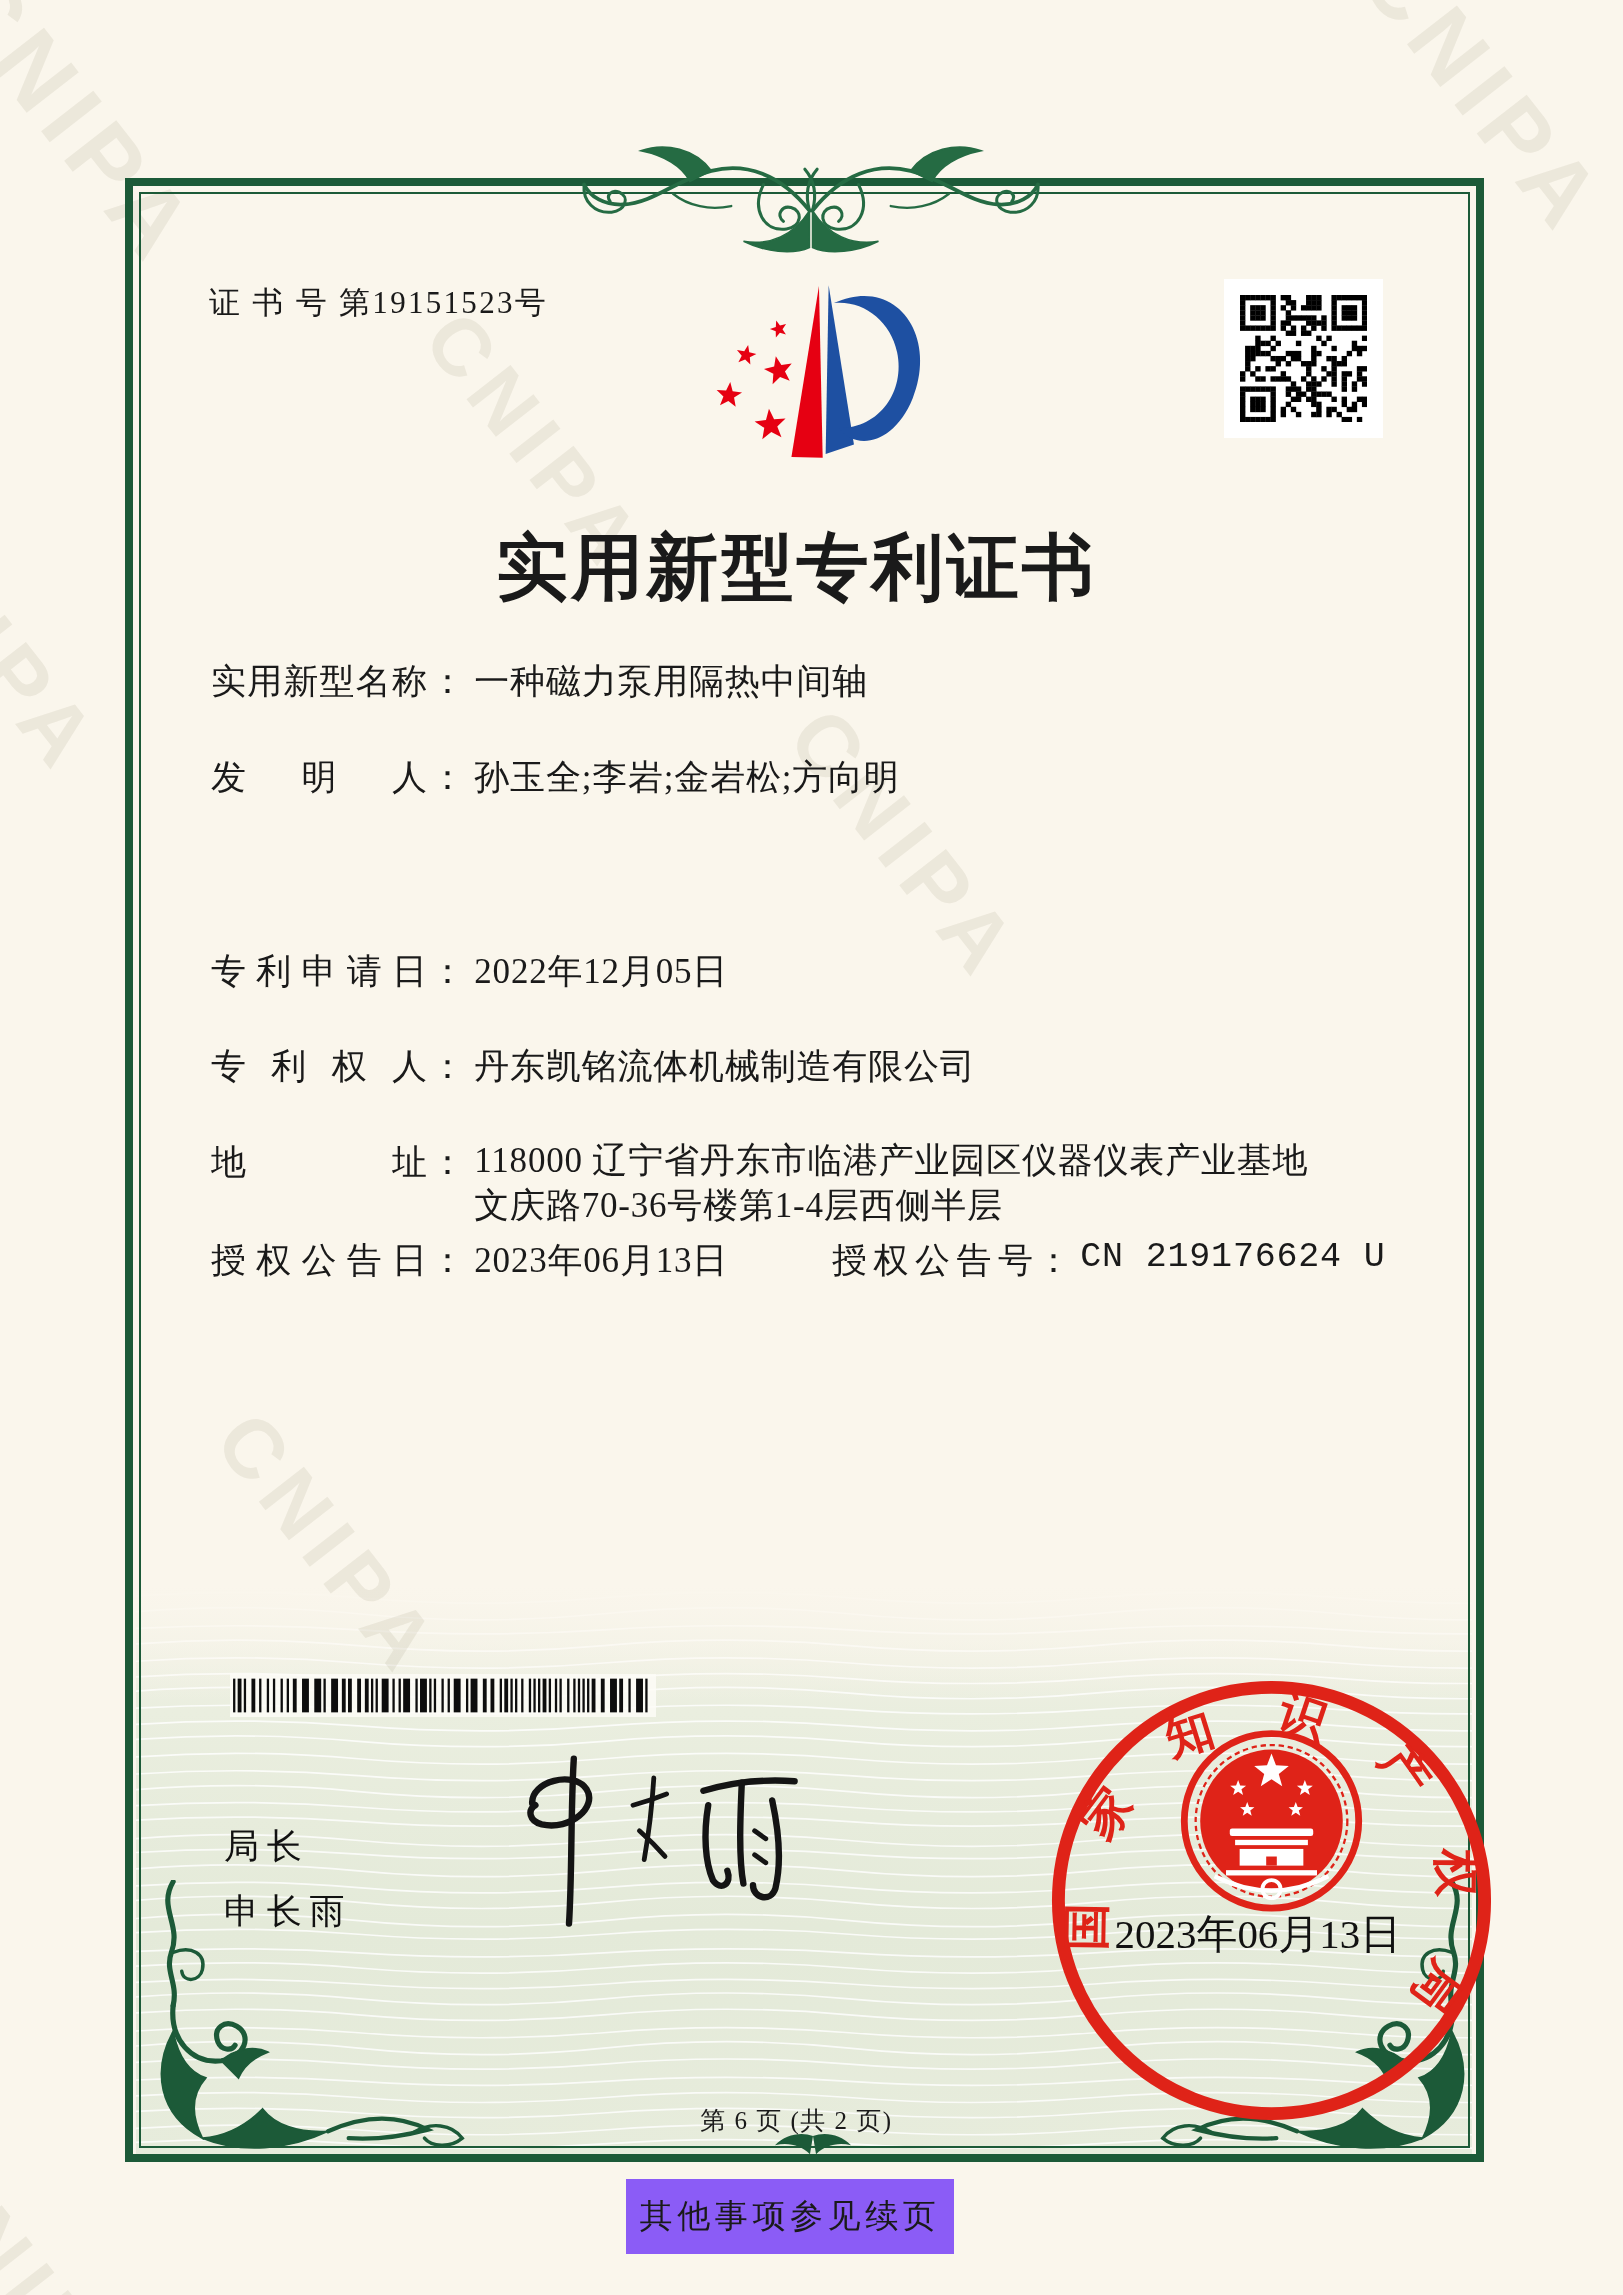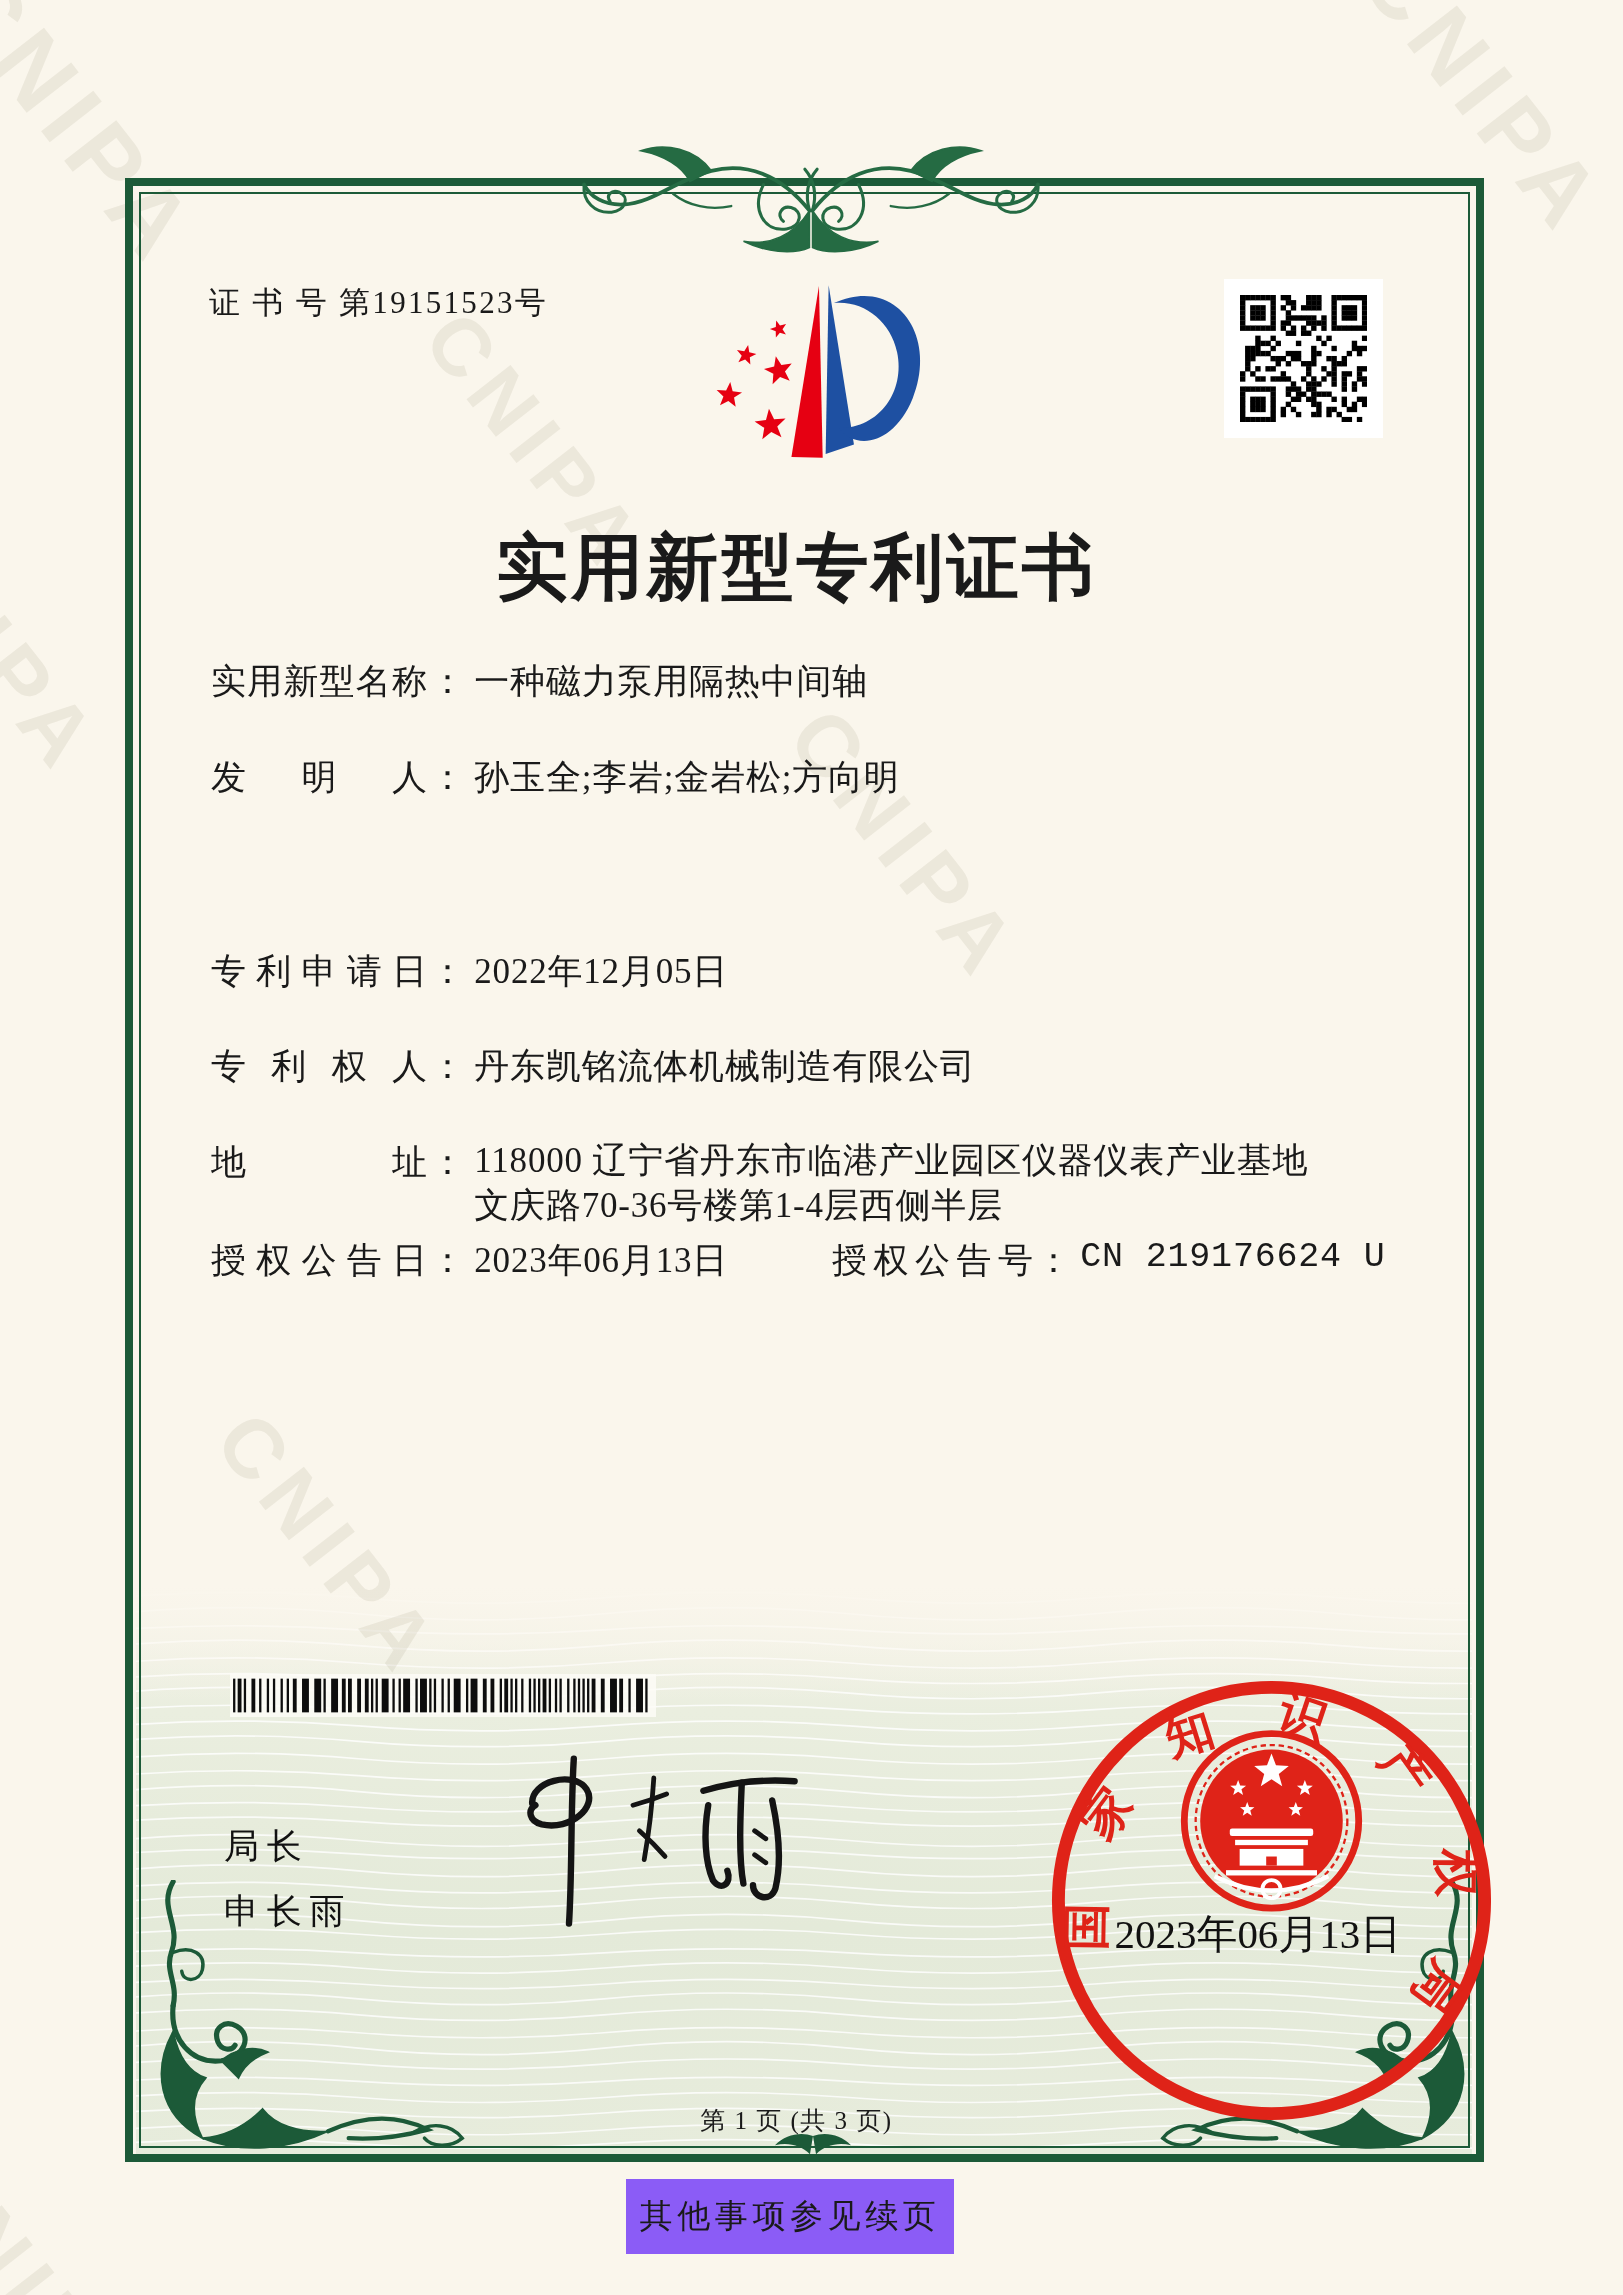--- a/index.html
+++ b/index.html
@@ -569,19 +569,19 @@
       <rect x="252" y="220" width="96" height="7" fill="#fff"></rect>
       <rect x="258" y="232" width="84" height="22" fill="#fff"></rect>
       <rect x="293" y="242" width="14" height="12" fill="#df2318"></rect>
       <rect x="240" y="260" width="120" height="7" fill="#fff"></rect>
       <circle cx="300" cy="285" r="12" fill="none" stroke="#fff" stroke-width="5"></circle>
       <path d="M225,268 Q300,306 375,268" fill="none" stroke="#fff" stroke-width="6"></path>
     </g>
     <text x="282" y="362" text-anchor="middle" font-size="54" fill="#111" font-family="Liberation Serif,serif">2023年06月13日</text>
   </svg>
 
-  <div class="pagefoot">第 1 页 (共 3 页)</div>
+  <div class="pagefoot">第 6 页 (共 2 页)</div>
   <div class="notebox">
     <span>其他事项参见续页</span>
   </div>
 
 </div>
 
 
 </body></html>

